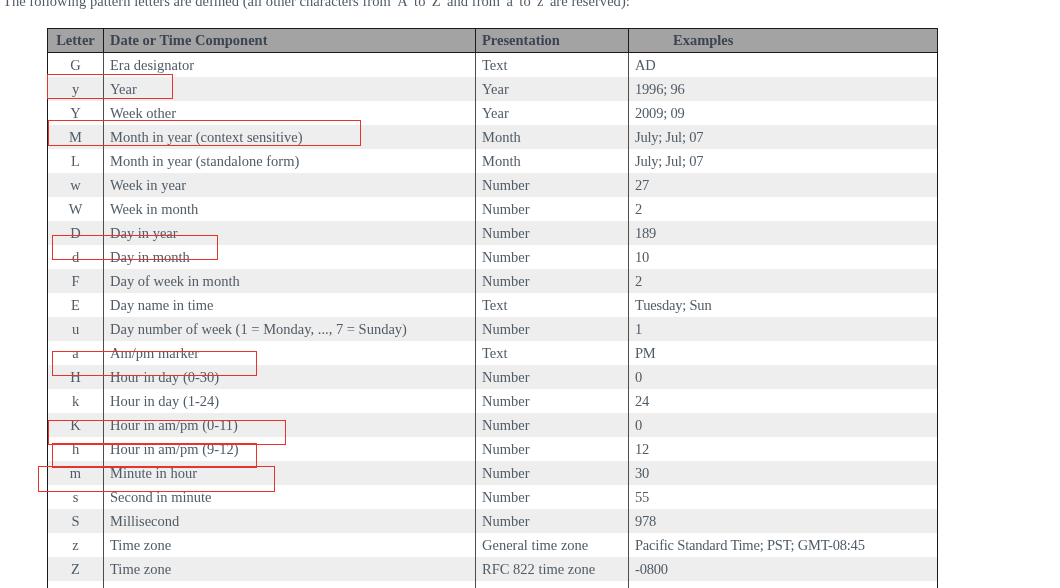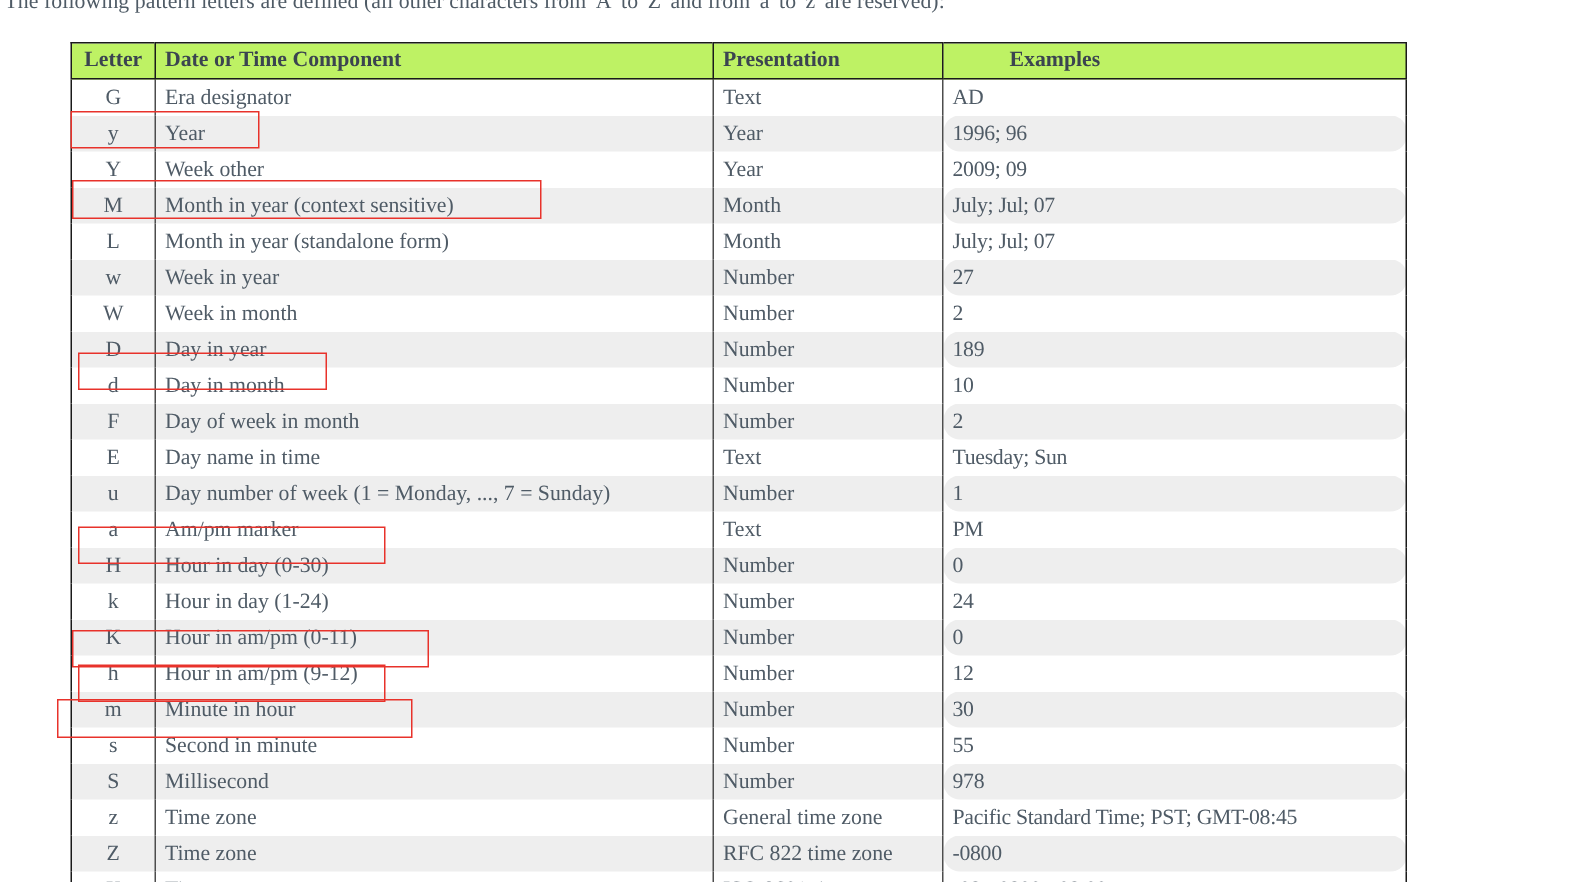--- a/index.html
+++ b/index.html
@@ -39,21 +39,21 @@
     table-layout: fixed;
     border: 1px solid #1a1a1a;
   }
 
   table.pattern-table col.c-letter { width: 56px; }
   table.pattern-table col.c-comp   { width: 372px; }
   table.pattern-table col.c-pres   { width: 153px; }
   table.pattern-table col.c-ex     { width: 309px; }
 
   table.pattern-table th {
-    background: #bef264;
+    background: #a3a3a3;
     border-right: 1px solid #1a1a1a;
     border-bottom: 1px solid #1a1a1a;
     font-family: "Liberation Serif", "DejaVu Serif", serif;
     font-weight: bold;
     font-size: 14.5px;
     color: #3b4450;
     text-align: left;
     padding: 2px 6px 3px 6px;
     height: 18px;
     line-height: 17px;
@@ -71,21 +71,21 @@
     font-family: "Liberation Serif", "DejaVu Serif", serif;
     font-size: 14.5px;
     color: #4f5b66;
     padding: 1px 6px 2px 6px;
     height: 21px;
     line-height: 20px;
     vertical-align: middle;
     white-space: nowrap;
     overflow: hidden;
   }
-  table.pattern-table td:last-child { border-right: none; border-radius: 11px; }
+  table.pattern-table td:last-child { border-right: none; }
 
   table.pattern-table tr.alt td { background: #eeeeee; }
   table.pattern-table tr td { background: #ffffff; }
   table.pattern-table tr.alt td { background: #eeeeee; }
 
   td.cell-letter {
     text-align: center;
     font-family: "DejaVu Sans Mono", "Liberation Mono", monospace;
     font-size: 12.5px;
     color: #4f5b66;

